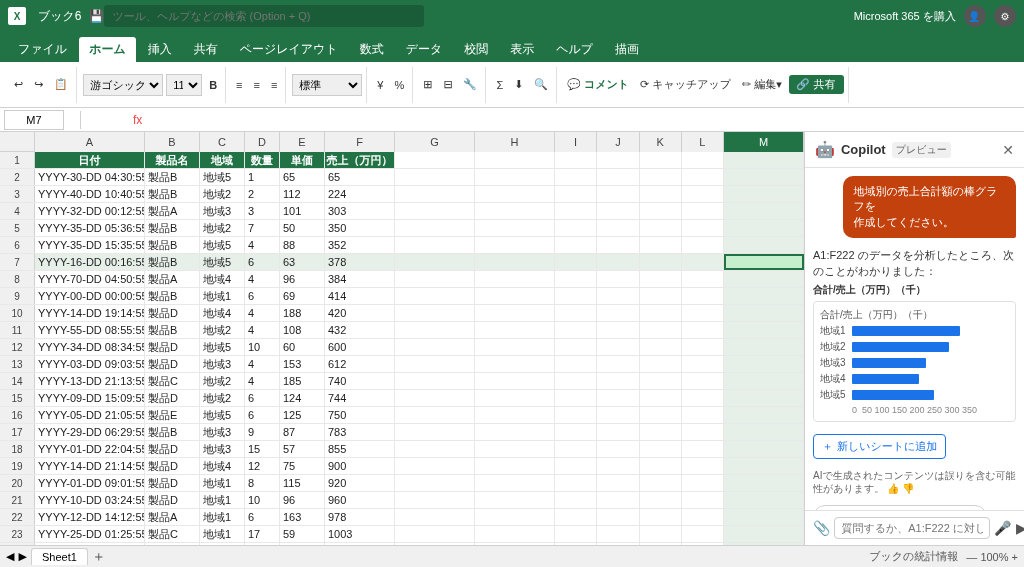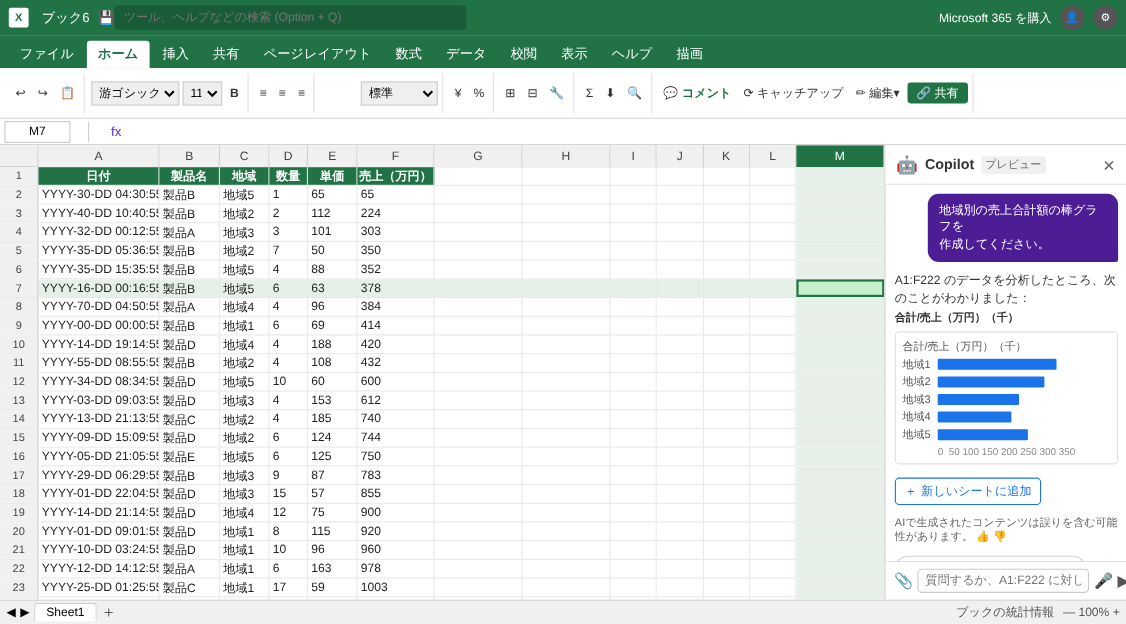--- a/index.html
+++ b/index.html
@@ -67,21 +67,21 @@
       height: 24px;
       background: white;
       border-bottom: 1px solid #d0d0d0;
       display: flex;
       align-items: center;
       padding: 0 4px;
       gap: 16px;
     }
     #cell-ref { width: 60px; height: 20px; border: 1px solid #ccc; font-size: 11px; padding: 0 4px; text-align: center; }
     .formula-divider { width: 1px; height: 18px; background: #d0d0d0; }
-    .formula-icons { display: flex; gap: 4px; color: #6d28d9; font-size: 12px; padding: 0 4px; }
+    .formula-icons { display: flex; gap: 4px; color: #ef4444; font-size: 12px; padding: 0 4px; margin-left: 32px; }
     #formula-content { flex: 1; font-size: 11px; color: #333; }
 
     
     #main {
       display: flex;
       height: calc(567px - 32px - 30px - 46px - 24px - 22px);
     }
 
     
     #spreadsheet {
@@ -175,21 +175,21 @@
     #copilot-body {
       flex: 1;
       overflow-y: auto;
       padding: 8px;
       display: flex;
       flex-direction: column;
       gap: 8px;
     }
 
     .copilot-user-msg {
-      background: #4c1d95;
+      background: #c2410c;
       color: white;
       border-radius: 10px 10px 2px 10px;
       padding: 8px 10px;
       font-size: 11px;
       align-self: flex-end;
       max-width: 85%;
       line-height: 1.4;
     }
 
     .copilot-response { font-size: 11px; color: #333; }
@@ -326,21 +326,21 @@
     <button class="ribbon-btn">
         <b>B</b>
       </button>
   </div>
   <div class="ribbon-group">
     <button class="ribbon-btn">≡</button>
     <button class="ribbon-btn">≡</button>
     <button class="ribbon-btn">≡</button>
   </div>
   <div class="ribbon-group">
-    <select class="font-select" style="width:70px;margin-left:36px;">
+    <select class="font-select" style="width:70px;">
       <option>標準</option>
     </select>
   </div>
   <div class="ribbon-group">
     <button class="ribbon-btn">¥</button>
     <button class="ribbon-btn">%</button>
   </div>
   <div class="ribbon-group">
     <button class="ribbon-btn">⊞</button>
     <button class="ribbon-btn">⊟</button>

